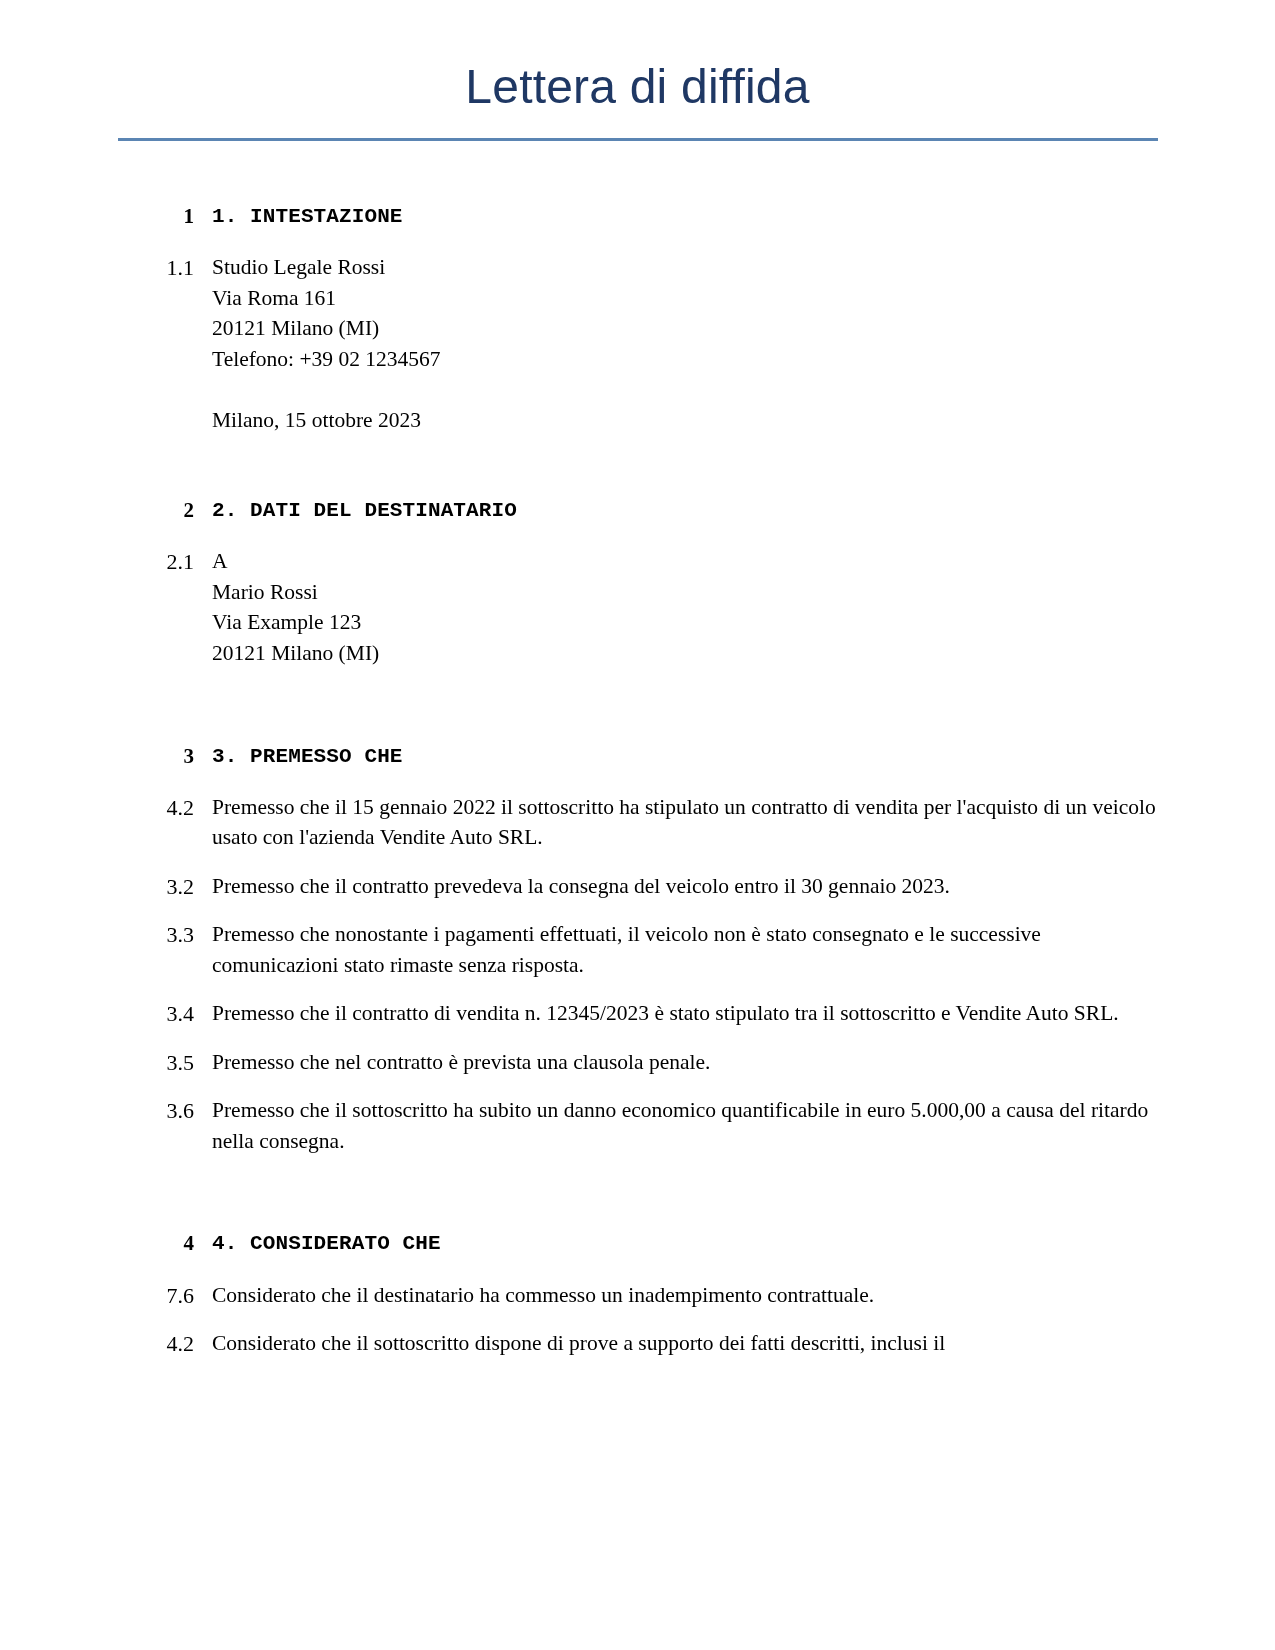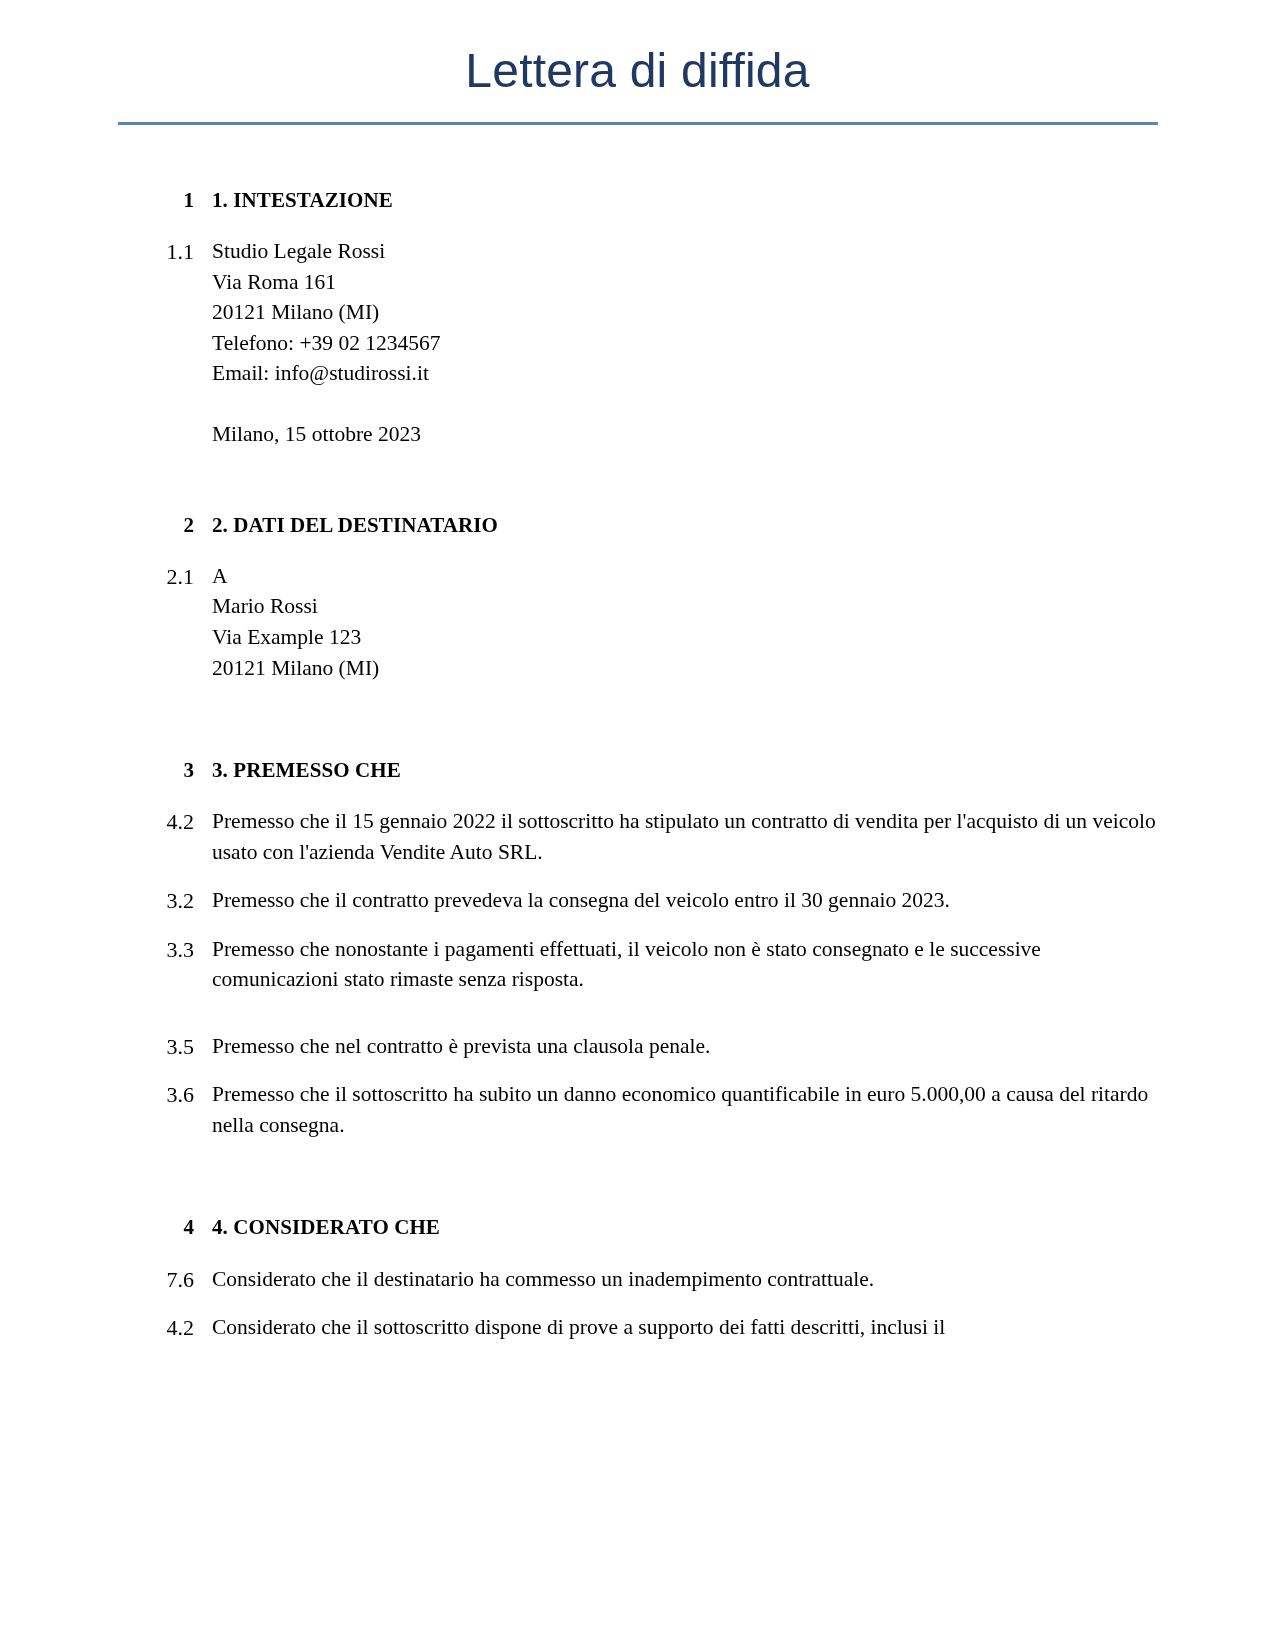--- a/index.html
+++ b/index.html
@@ -16,21 +16,21 @@
     background: #ffffff;
     box-sizing: border-box;
     overflow: hidden;
     font-family: "Liberation Serif", "DejaVu Serif", serif;
     color: #000000;
   }
 
   
   .doc-title {
     margin: 0;
-    padding-top: 44px;
+    padding-top: 60px;
     text-align: center;
     font-family: "Liberation Sans", "DejaVu Sans", sans-serif;
     font-weight: 400;
     font-size: 48px;
     line-height: 1.12;
     letter-spacing: 0.2px;
     color: #1f3864;
   }
 
   .title-rule {
@@ -76,20 +76,21 @@
     font-size: 21px;
     line-height: 1.30;
   }
   .heading-block .num {
     width: 30px;
     left: 16px;
   }
   .heading-block .htext {
     display: block;
     letter-spacing: 0.1px;
+    font-family: Liberation Mono, monospace;
   }
 
   
   .para-block {
     font-size: 21.5px;
     line-height: 1.42;
   }
   .para-block .num {
     font-size: 22px;
     line-height: 1.42;
@@ -127,21 +128,20 @@
         <span class="htext">1. INTESTAZIONE</span>
       </div>
       <div class="gap-heading-small"></div>
       <div class="block para-block">
         <span class="num">1.1</span>
         <span class="ptext">
           <span class="line">Studio Legale Rossi</span>
           <span class="line">Via Roma 161</span>
           <span class="line">20121 Milano (MI)</span>
           <span class="line">Telefono: +39 02 1234567</span>
-          <span class="line">Email: info@studirossi.it</span>
           <span class="blank-line"></span>
           <span class="line">Milano, 15 ottobre 2023</span>
         </span>
       </div>
     </div>
 
     <div class="gap-section"></div>
 
     <div>
       <div class="block heading-block">
@@ -180,20 +180,24 @@
         <span class="ptext">Premesso che il contratto prevedeva la consegna del veicolo entro il 30 gennaio 2023.</span>
       </div>
       <div class="gap-para"></div>
 
       <div class="block para-block">
         <span class="num">3.3</span>
         <span class="ptext">Premesso che nonostante i pagamenti effettuati, il veicolo non è stato consegnato e le successive comunicazioni stato rimaste senza risposta.</span>
       </div>
       <div class="gap-para"></div>
 
+      <div class="block para-block">
+        <span class="num">3.4</span>
+        <span class="ptext">Premesso che il contratto di vendita n. 12345/2023 è stato stipulato tra il sottoscritto e Vendite Auto SRL.</span>
+      </div>
       <div class="gap-para"></div>
 
       <div class="block para-block">
         <span class="num">3.5</span>
         <span class="ptext">Premesso che nel contratto è prevista una clausola penale.</span>
       </div>
       <div class="gap-para"></div>
 
       <div class="block para-block">
         <span class="num">3.6</span>

